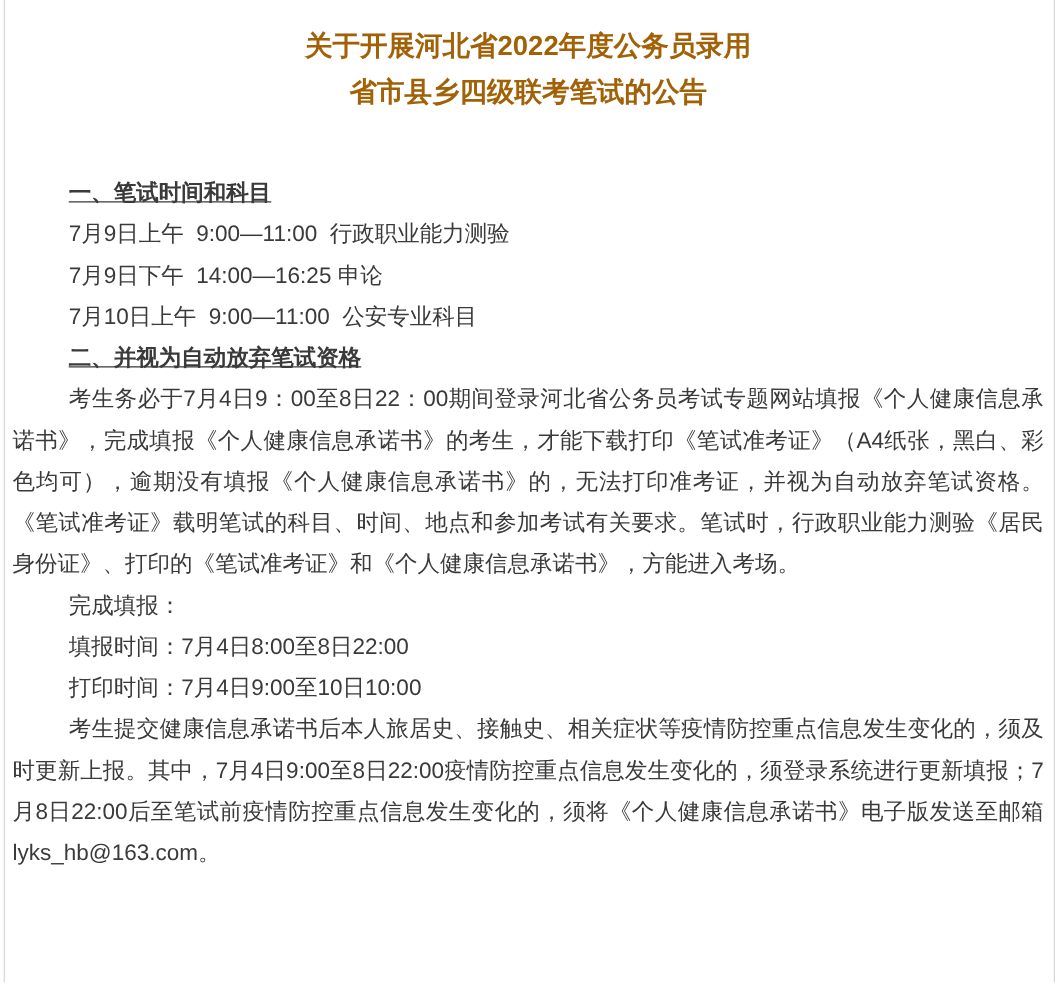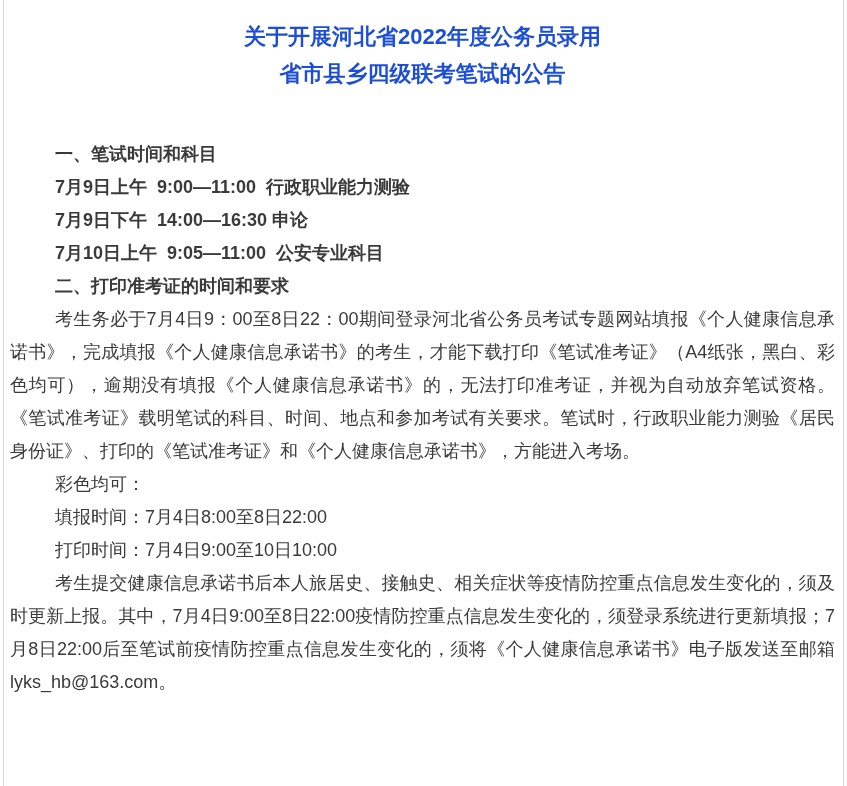--- a/index.html
+++ b/index.html
@@ -22,58 +22,58 @@
     line-height: 33px;
     color: #3a3a3a;
     text-align: justify;
   }
   .title {
     font-size: 22px;
     line-height: 37px;
     font-weight: bold;
     text-align: center;
     margin: 18px 0 46px 0;
-    color: #1d4ed8;
+    color: #a16207;
   }
   .title .tl {
     display: block;
   }
   .para {
     margin: 0;
     text-indent: 45px;
   }
   .bold {
     font-weight: bold;
+    text-decoration: underline;
   }
   .pre {
     white-space: pre-wrap;
-    font-weight: bold;
   }
 </style>
 </head>
 <body>
 
 <div class="page">
 
   <h1 class="title">
     <span class="tl">关于开展河北省2022年度公务员录用</span>
     <span class="tl">省市县乡四级联考笔试的公告</span>
   </h1>
 
 
   <p class="para bold">一、笔试时间和科目</p>
 
   <p class="para pre">7月9日上午  9:00—11:00  行政职业能力测验</p>
-  <p class="para pre">7月9日下午  14:00—16:30 申论</p>
-  <p class="para pre">7月10日上午  9:05—11:00  公安专业科目</p>
+  <p class="para pre">7月9日下午  14:00—16:25 申论</p>
+  <p class="para pre">7月10日上午  9:00—11:00  公安专业科目</p>
 
-  <p class="para bold">二、打印准考证的时间和要求</p>
+  <p class="para bold">二、并视为自动放弃笔试资格</p>
 
   <p class="para">考生务必于7月4日9：00至8日22：00期间登录河北省公务员考试专题网站填报《个人健康信息承诺书》，完成填报《个人健康信息承诺书》的考生，才能下载打印《笔试准考证》（A4纸张，黑白、彩色均可），逾期没有填报《个人健康信息承诺书》的，无法打印准考证，并视为自动放弃笔试资格。《笔试准考证》载明笔试的科目、时间、地点和参加考试有关要求。笔试时，行政职业能力测验《居民身份证》、打印的《笔试准考证》和《个人健康信息承诺书》，方能进入考场。</p>
 
-  <p class="para">彩色均可：</p>
+  <p class="para">完成填报：</p>
 
   <p class="para">填报时间：7月4日8:00至8日22:00</p>
   <p class="para">打印时间：7月4日9:00至10日10:00</p>
 
   <p class="para">考生提交健康信息承诺书后本人旅居史、接触史、相关症状等疫情防控重点信息发生变化的，须及时更新上报。其中，7月4日9:00至8日22:00疫情防控重点信息发生变化的，须登录系统进行更新填报；7月8日22:00后至笔试前疫情防控重点信息发生变化的，须将《个人健康信息承诺书》电子版发送至邮箱lyks_hb@163.com。</p>
 
 </div>
 
 </body></html>

